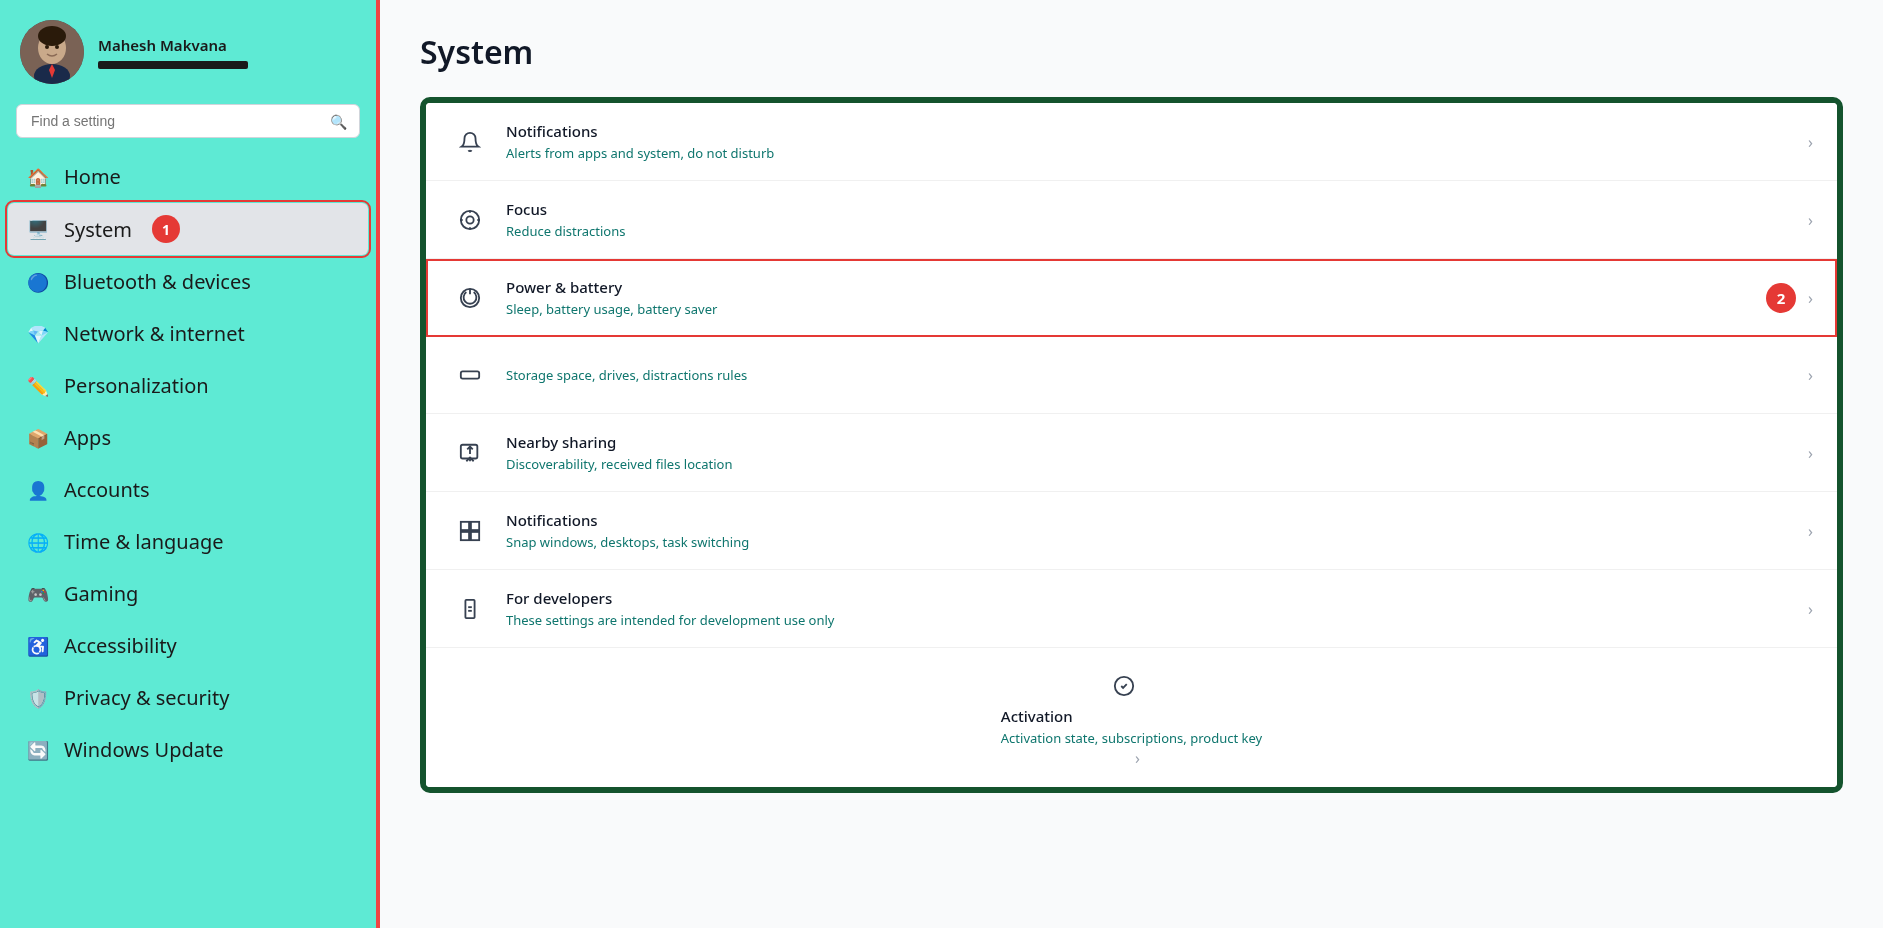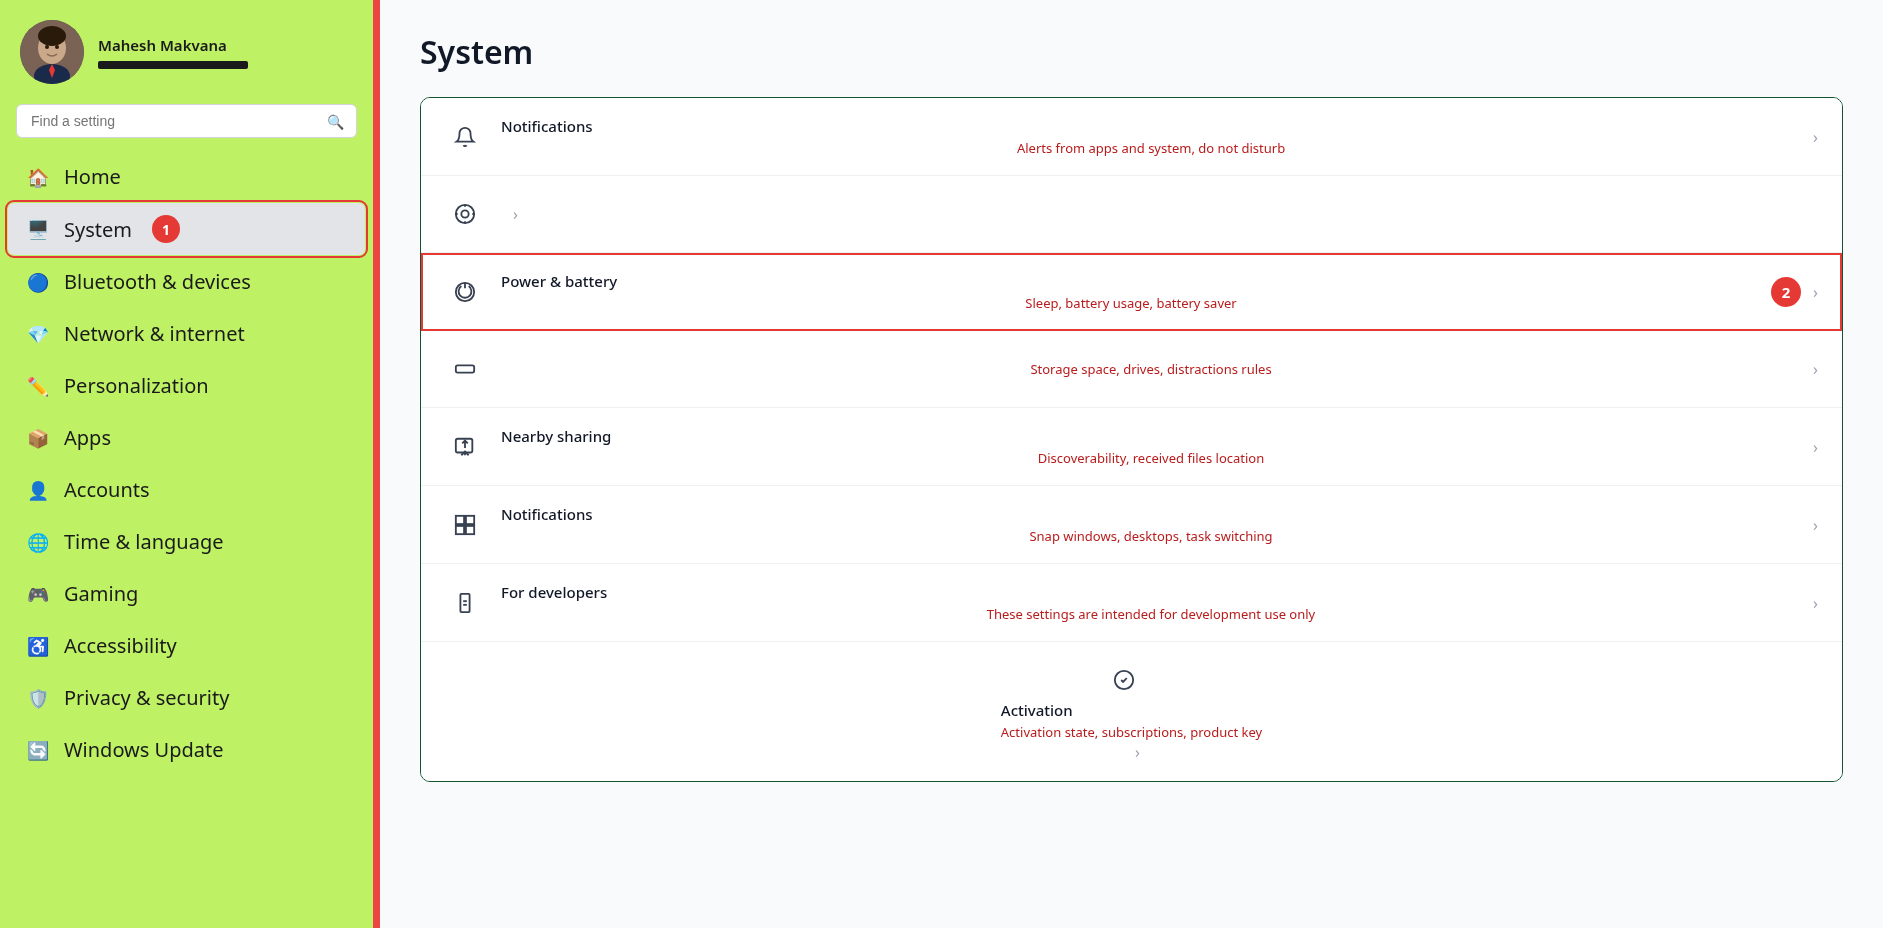--- a/index.html
+++ b/index.html
@@ -9,26 +9,26 @@
       display: flex;
       height: 928px;
       width: 1883px;
       overflow: hidden;
     }
 
     
     .sidebar {
       width: 380px;
       min-width: 380px;
-      background: #bef264;
+      background: #5eead4;
       display: flex;
       flex-direction: column;
       padding: 0;
       overflow-y: auto;
-      border-right: 7px solid #ef4444;
+      border-right: 4px solid #ef4444;
     }
 
     .user-profile {
       display: flex;
       align-items: center;
       padding: 20px 20px 16px 20px;
       gap: 14px;
     }
 
     .avatar {
@@ -150,21 +150,21 @@
       margin-bottom: 24px;
     }
 
     .settings-list {
       display: flex;
       flex-direction: column;
       gap: 0;
       background: white;
       border-radius: 10px;
       overflow: hidden;
-      border: 1px solid #14532d;
+      border: 6px solid #14532d;
     }
 
     .settings-item {
       display: flex;
       align-items: center;
       padding: 18px 24px;
       cursor: pointer;
       border-bottom: 1px solid #f0f0f0;
       background: white;
       transition: background 0.1s;
@@ -200,22 +200,21 @@
 
     .settings-item-title {
       font-size: 15px;
       font-weight: 500;
       color: #111827;
       margin-bottom: 3px;
     }
 
     .settings-item-desc {
       font-size: 13px;
-      color: #b91c1c;
-      text-align: center;
+      color: #0f766e;
     }
 
     .chevron {
       color: #9ca3af;
       font-size: 16px;
       margin-left: 12px;
     }
 
     .badge-2 {
       display: inline-flex;
@@ -339,20 +338,24 @@
         <div class="settings-item-icon">
           <svg width="22" height="22" viewBox="0 0 24 24" fill="none" stroke="#374151" stroke-width="2">
             <circle cx="12" cy="12" r="10"></circle>
             <circle cx="12" cy="12" r="4"></circle>
             <line x1="12" y1="2" x2="12" y2="4"></line>
             <line x1="12" y1="20" x2="12" y2="22"></line>
             <line x1="2" y1="12" x2="4" y2="12"></line>
             <line x1="20" y1="12" x2="22" y2="12"></line>
           </svg>
         </div>
+        <div class="settings-item-text">
+          <div class="settings-item-title">Focus</div>
+          <div class="settings-item-desc">Reduce distractions</div>
+        </div>
         <span class="chevron">›</span>
       </div>
       <div class="settings-item highlighted">
         <div class="settings-item-icon">
           <svg width="22" height="22" viewBox="0 0 24 24" fill="none" stroke="#374151" stroke-width="2">
             <circle cx="12" cy="12" r="10"></circle>
             <line x1="12" y1="2" x2="12" y2="8"></line>
             <path d="M8 5.5A7 7 0 1 0 16 5.5"></path>
           </svg>
         </div>

